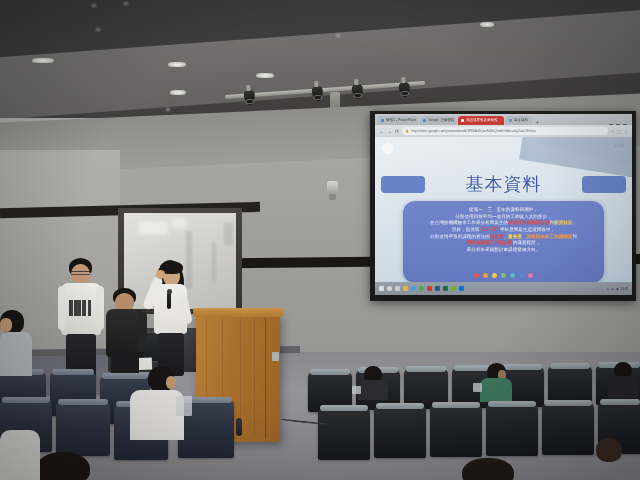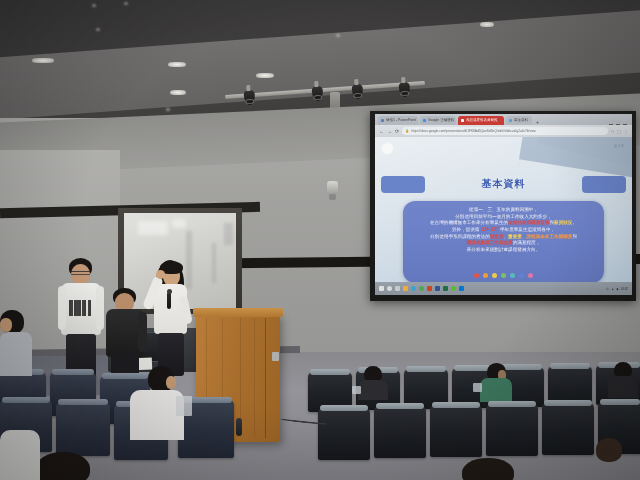--- a/index.html
+++ b/index.html
@@ -185,21 +185,21 @@
     position:absolute; left:0; right:0; top:36px; height:22px;
     display:flex; align-items:center; justify-content:center; gap:0;
   }
   .title-pill-l, .title-pill-r {
     position:absolute; height:17px; background:#5b79c8; border-radius:4px;
     opacity:.92;
   }
   .title-pill-l { left:6px; width:44px; }
   .title-pill-r { right:6px; width:44px; }
   .slide-title {
-    font-size:10px; font-weight:bold; color:#3b5bb0;
+    font-size:18px; font-weight:normal; color:#3b5bb0;
     letter-spacing:1px; text-shadow:0 0 2px rgba(255,255,255,.8);
     position:relative; z-index:2;
   }
 
   .body-card {
     position:absolute; left:28px; right:28px; top:64px; height:82px;
     background:linear-gradient(180deg,#6f84ce 0%,#6a80cc 50%,#6479c4 100%);
     border-radius:12px; padding:6px 5px 4px;
     display:flex; flex-direction:column; align-items:center; gap:1.5px;
     box-shadow:0 1px 4px rgba(40,60,130,.35);

